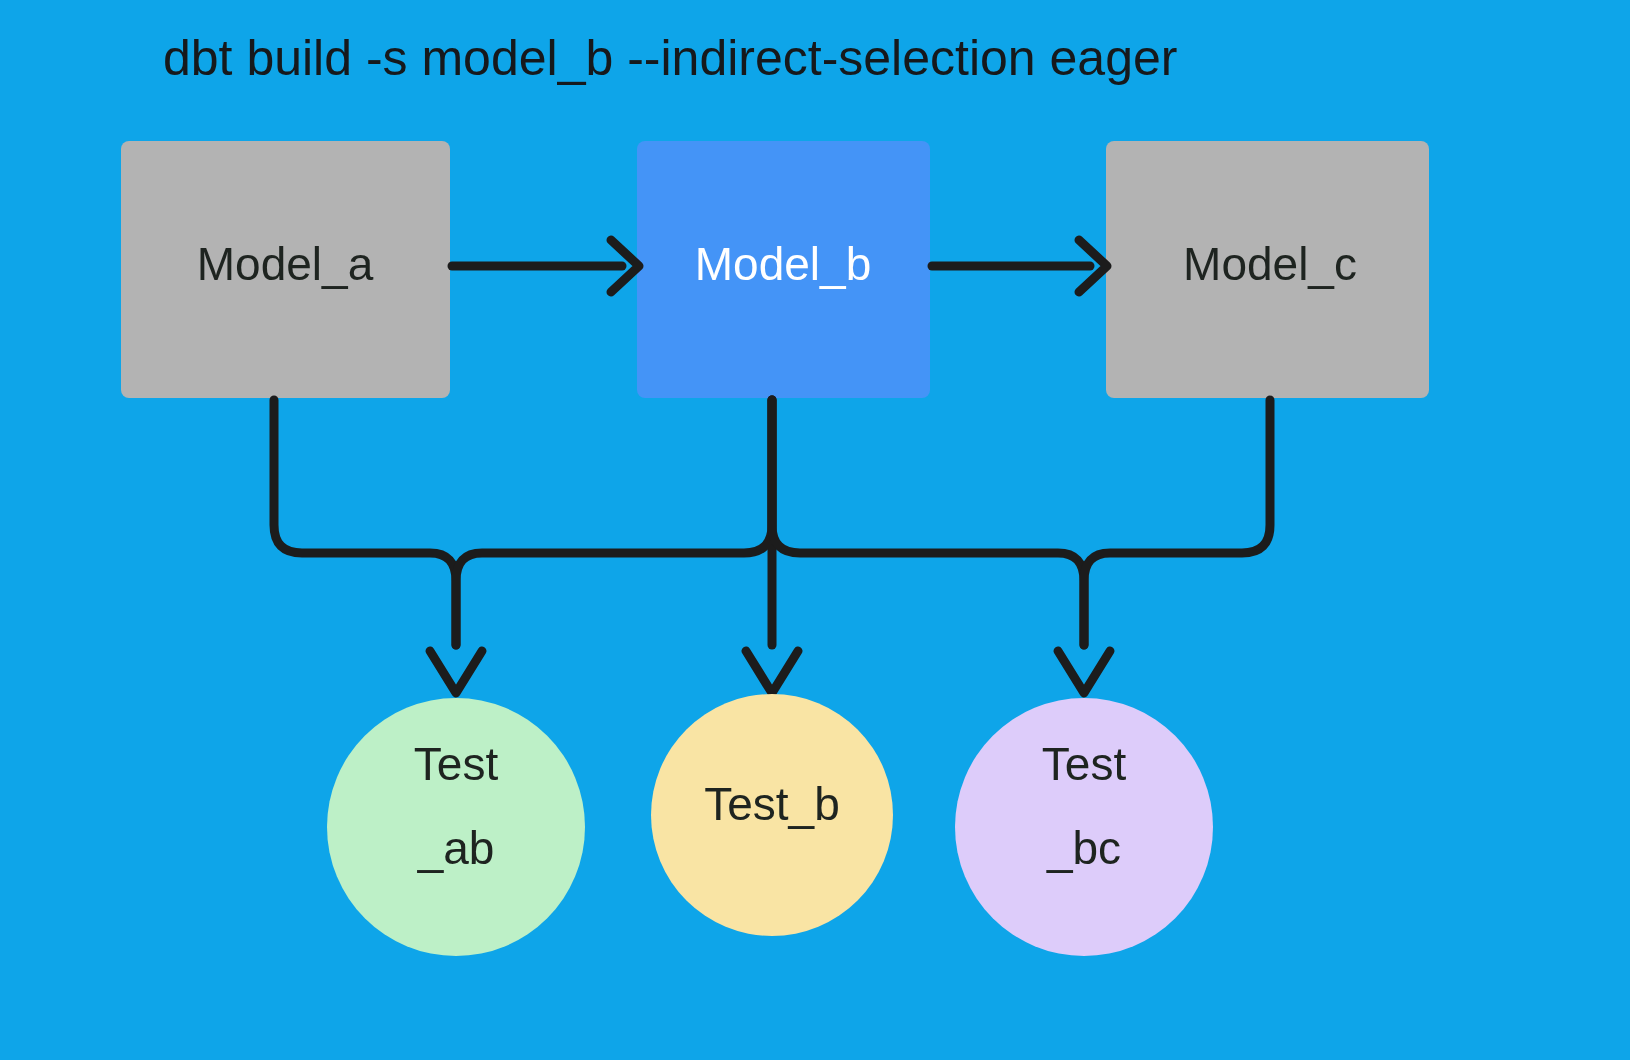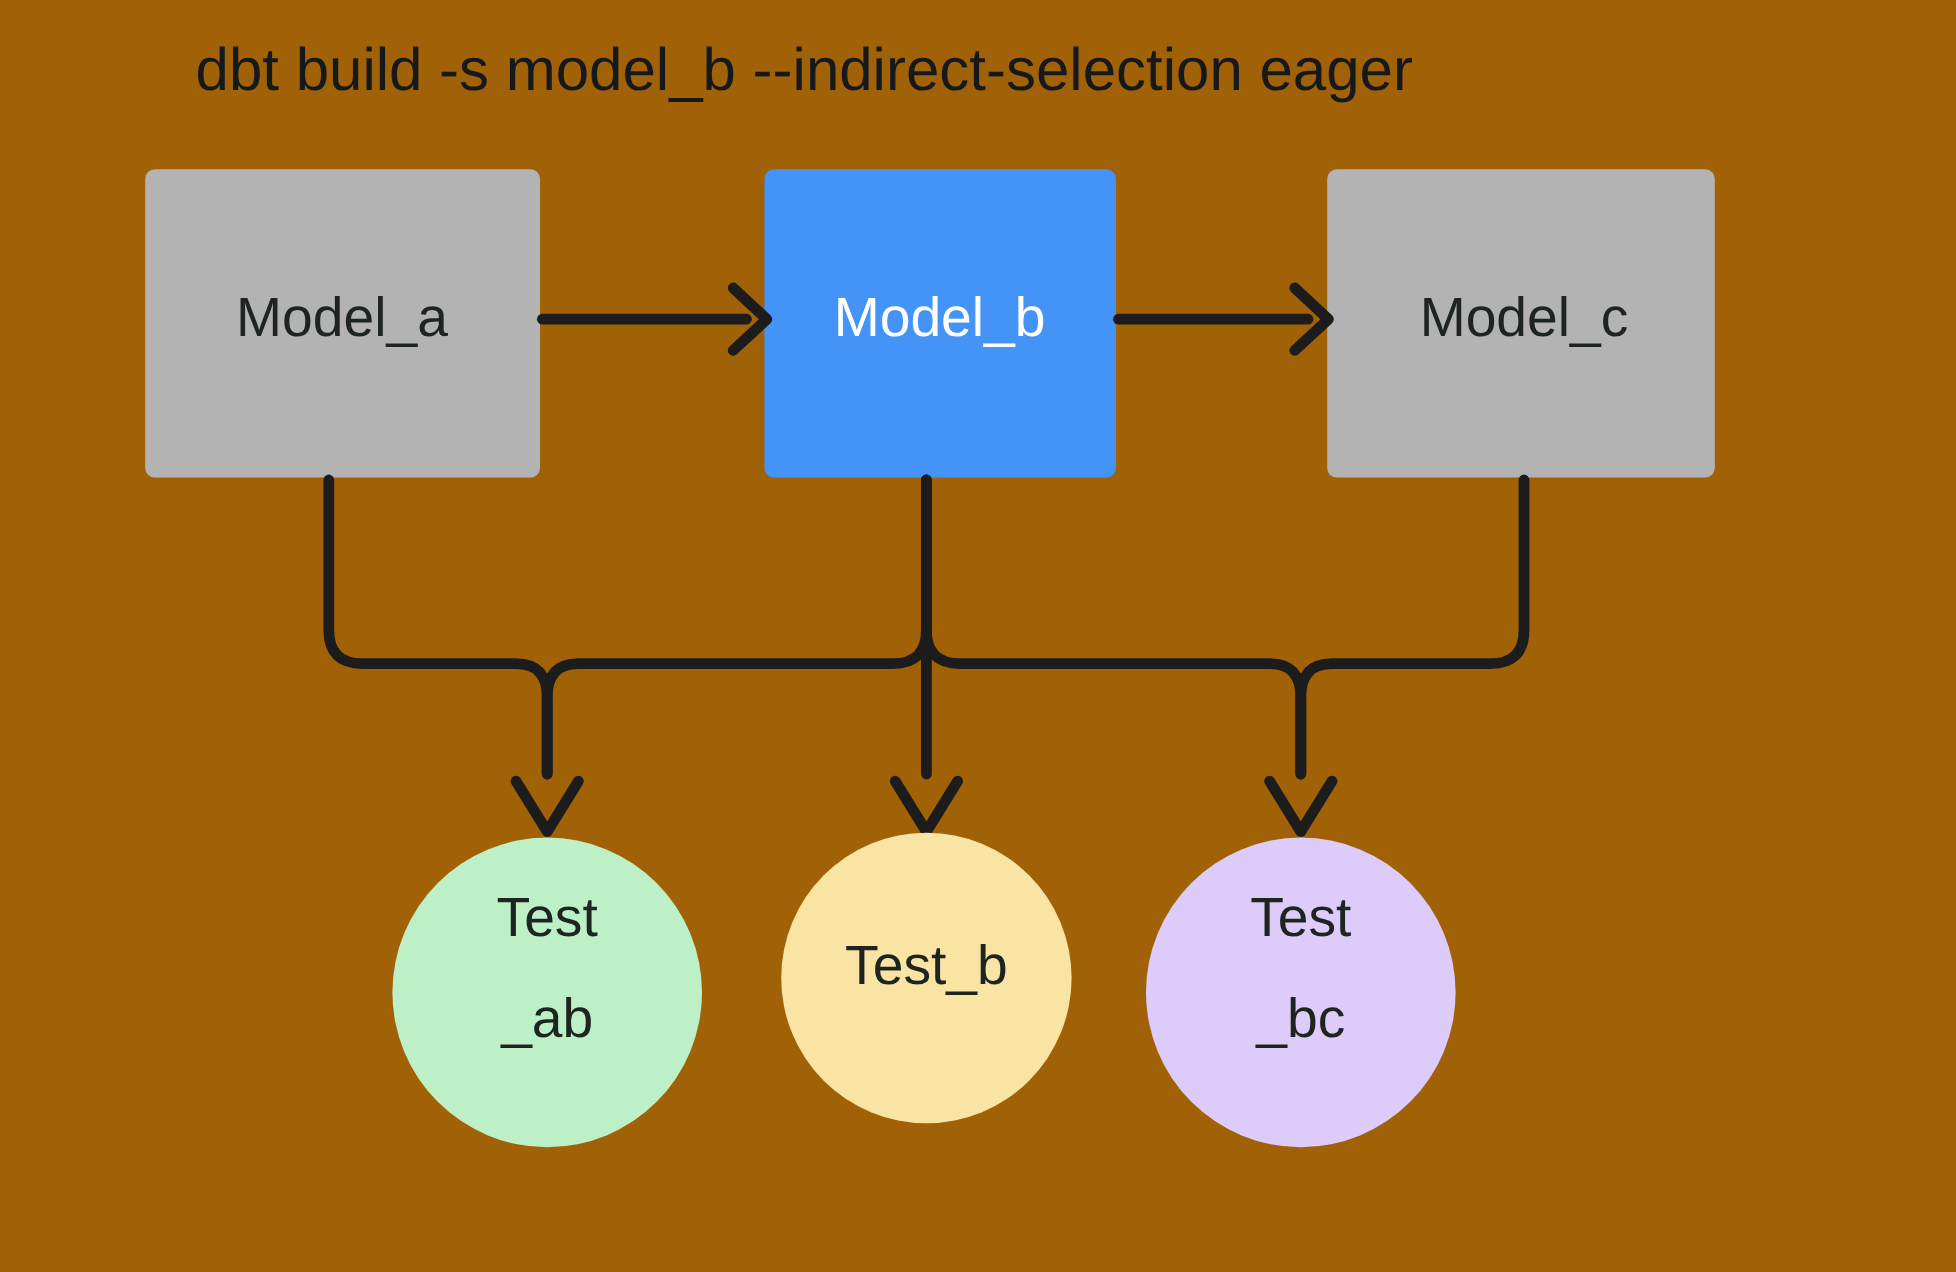--- a/index.html
+++ b/index.html
@@ -39,21 +39,21 @@
   .title-text {
     font-family: "Liberation Sans", sans-serif;
     font-size: 50px;
     fill: #16191c;
     dominant-baseline: middle;
   }
 </style>
 </head>
 <body>
 
-<div id="diagram-root" style="background: #a16207;">
+<div id="diagram-root" style="background: #0ea5e9;">
 
   <svg id="diagram-svg" viewBox="0 0 1630 1060" xmlns="http://www.w3.org/2000/svg">
 
     <text class="title-text" x="163" y="62" fill="#1e2420">dbt build -s model_b --indirect-selection eager</text>
 
     <g>
       <rect x="121" y="141" width="329" height="257" rx="8" ry="8" fill="#b3b3b3"></rect>
       <text class="node-label" x="285" y="268" fill="#1e2420">Model_a</text>
     </g>
 

